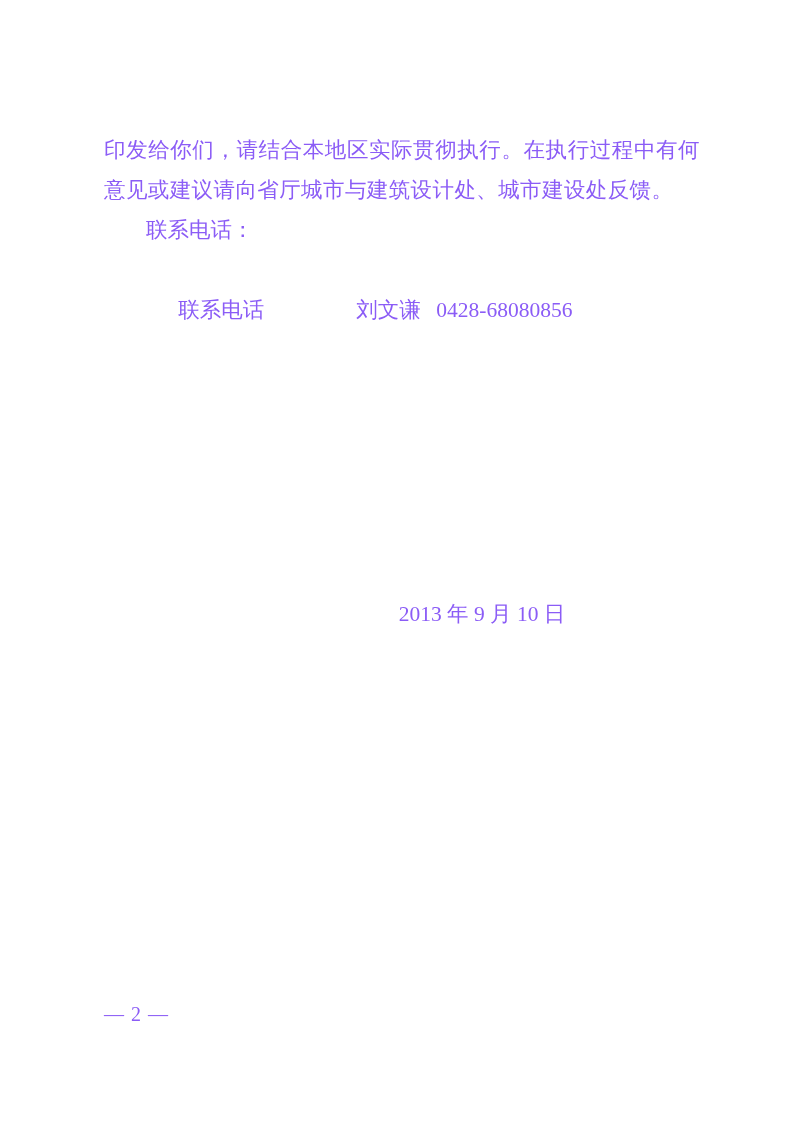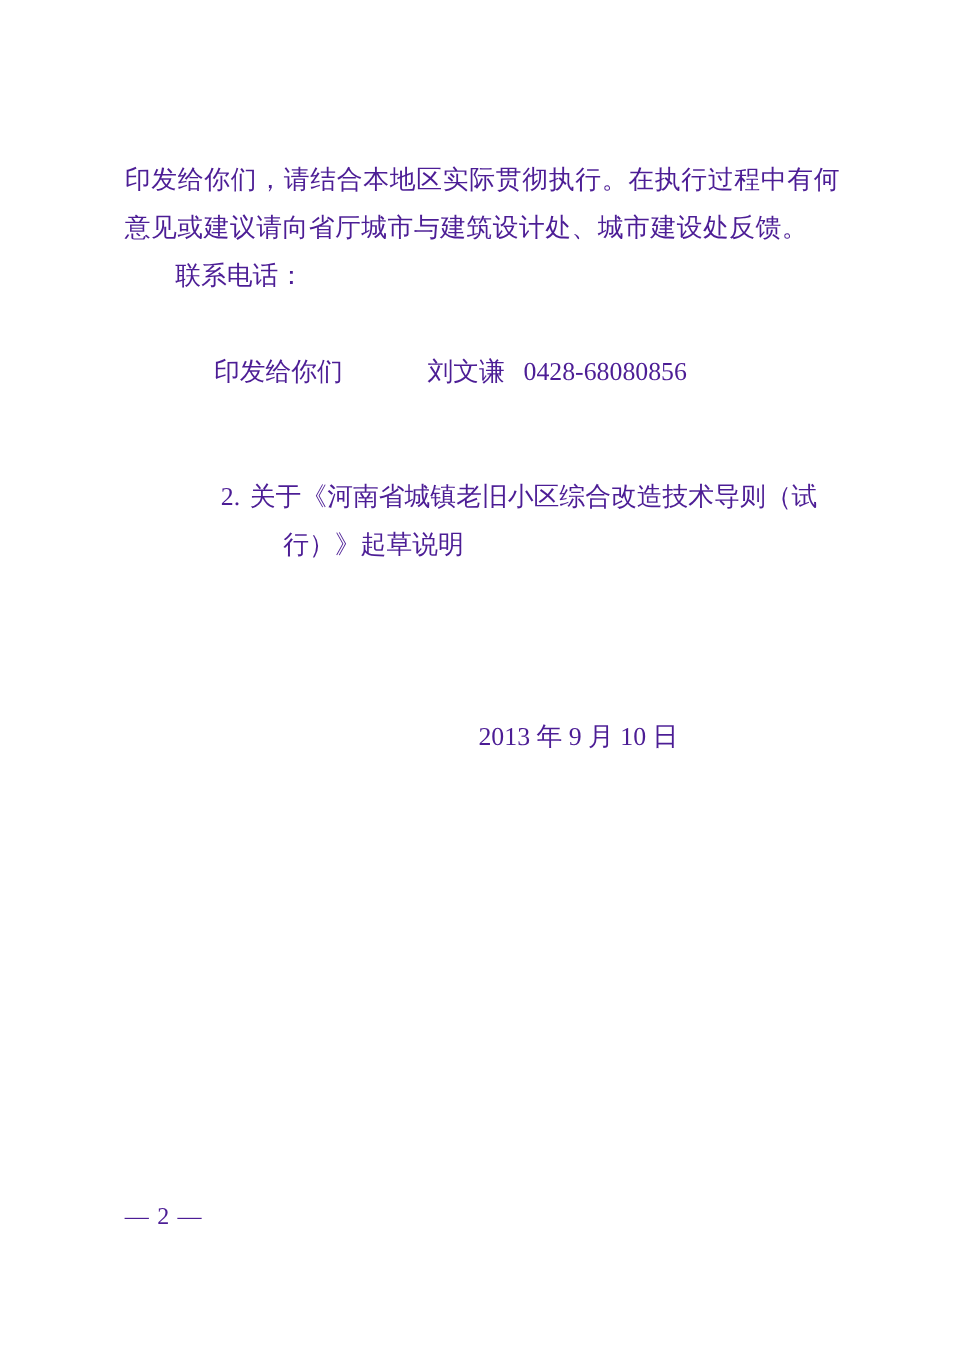--- a/index.html
+++ b/index.html
@@ -6,21 +6,21 @@
     margin: 0;
     padding: 0;
     background: #ffffff;
   }
   .page {
     position: relative;
     width: 745px;
     height: 1132px;
     background: #ffffff;
     font-family: "Liberation Serif", "DejaVu Serif", serif;
-    color: #4c1d95;
+    color: #8b5cf6;
     overflow: hidden;
   }
   .doc-body {
     position: absolute;
     left: 104px;
     top: 130px;
     width: 596px;
   }
   .para {
     font-size: 21.5px;
@@ -90,29 +90,26 @@
 <div class="page">
 
   <div class="doc-body">
 
     <p class="para para-indent">印发给你们，请结合本地区实际贯彻执行。在执行过程中有何意见或建议请向省厅城市与建筑设计处、城市建设处反馈。</p>
 
     <p class="contact-label">联系电话：</p>
 
 
     <p class="contact-row">
-      <span class="nowrap" style="display:inline-block;width:178px;">印发给你们</span><span class="nowrap" style="display:inline-block;width:80px;">刘文谦</span><span class="nowrap">0428-68080856</span>
+      <span class="nowrap" style="display:inline-block;width:178px;">联系电话</span><span class="nowrap" style="display:inline-block;width:80px;">刘文谦</span><span class="nowrap">0428-68080856</span>
     </p>
 
     <div class="spacer-sm"></div>
 
     <div class="attach-block">
-      <p class="attach-line wrap">
-        <span>2.</span><span style="display:inline-block;width:8px;"></span><span>关于《河南省城镇老旧小区综合改造技术导则（试行）》起草说明</span>
-      </p>
     </div>
 
   </div>
 
   <div class="date-line">2013 年 9 月 10 日</div>
 
   <div class="page-number">— 2 —</div>
 
 </div>
 

